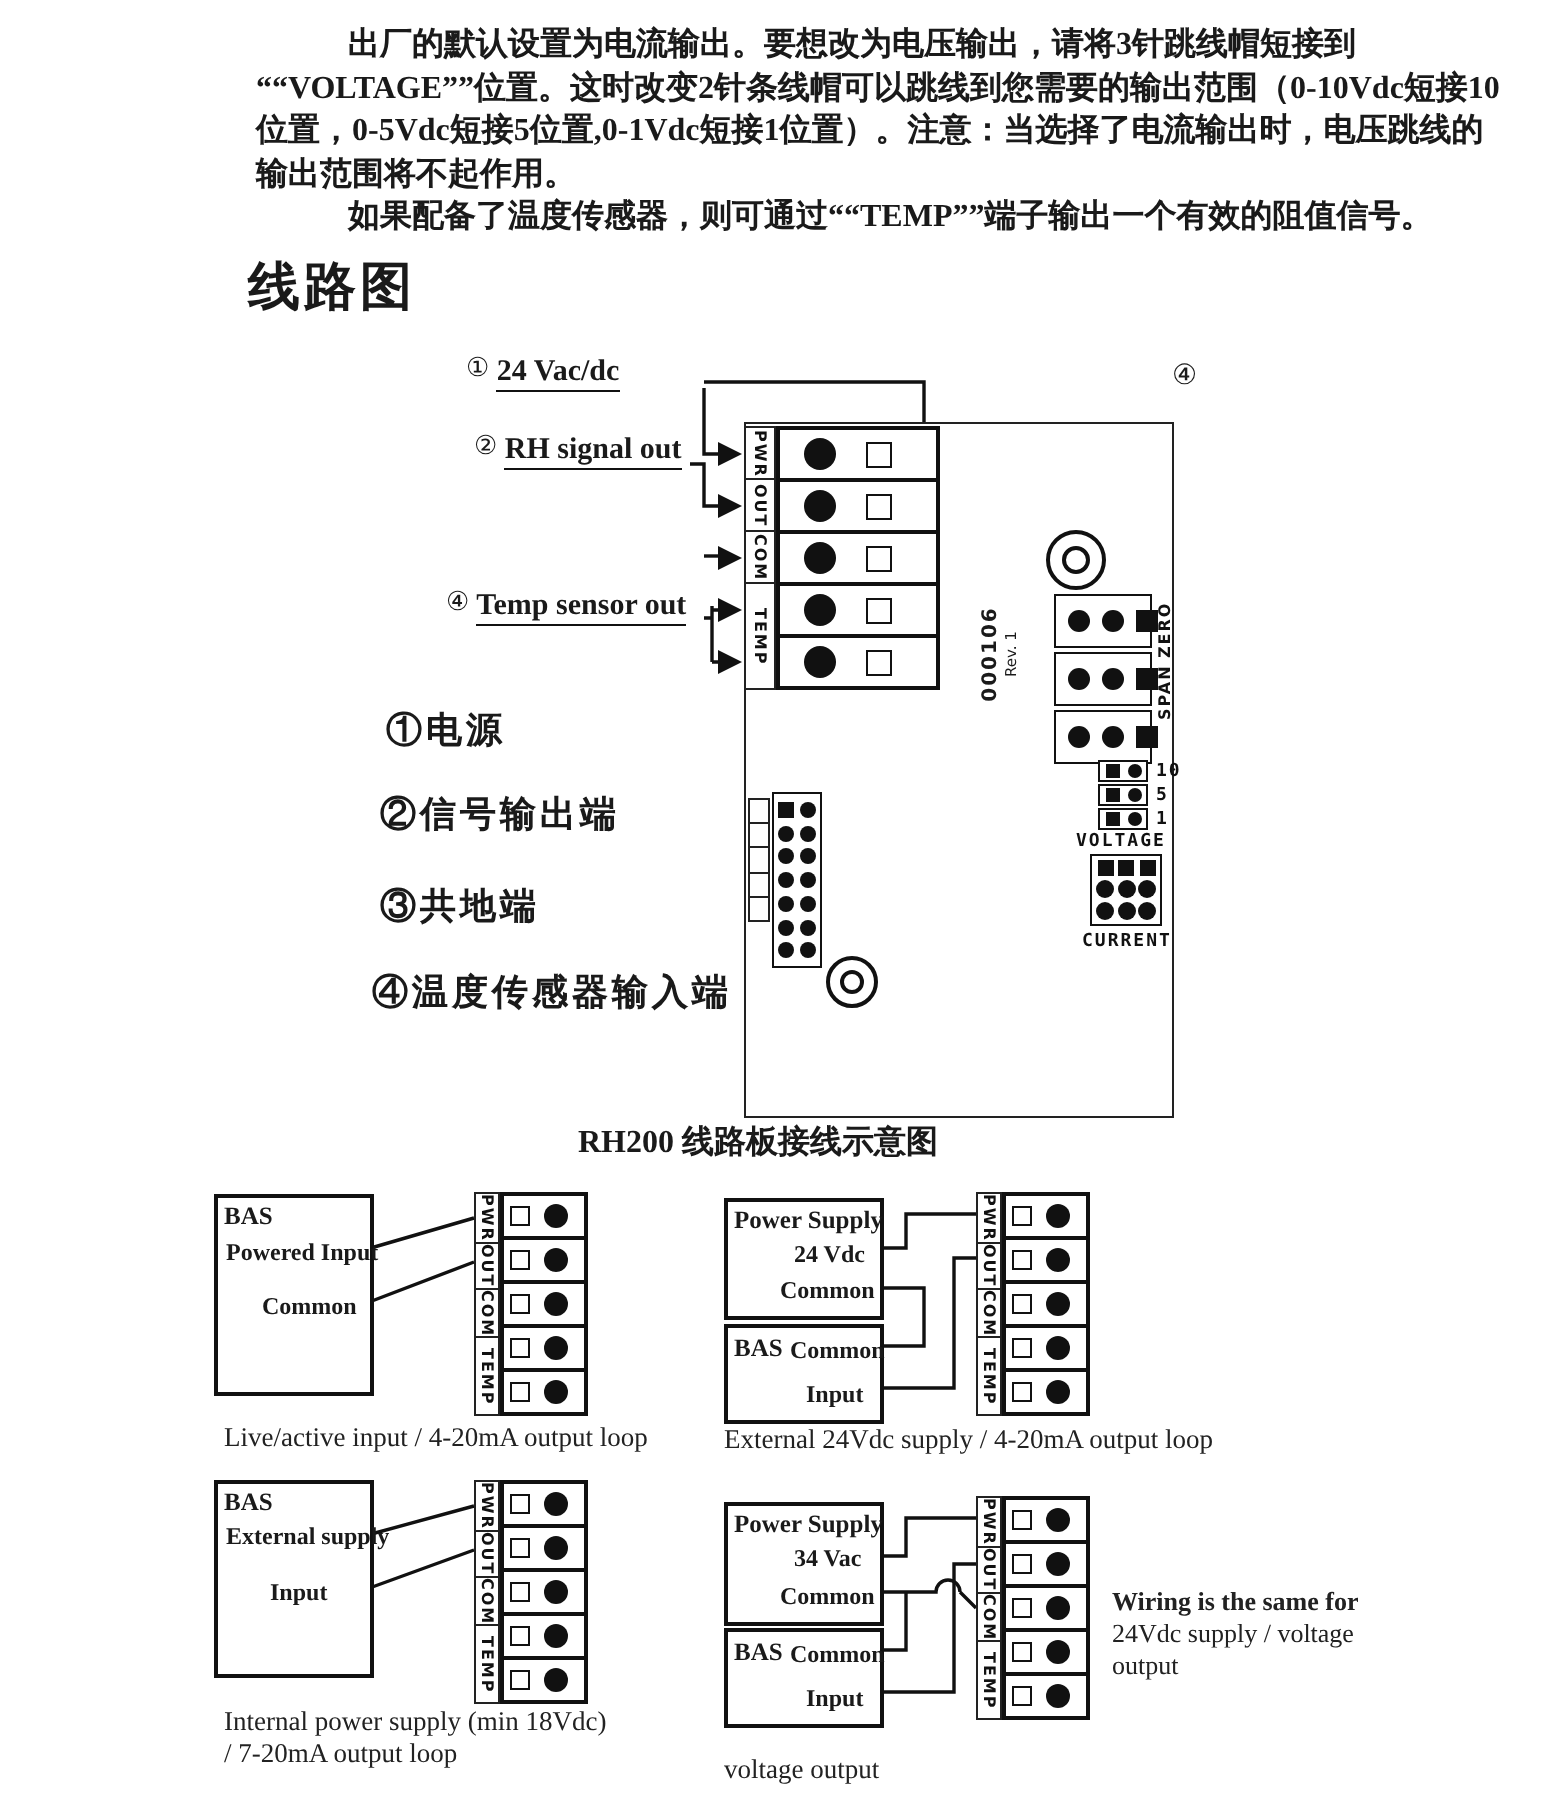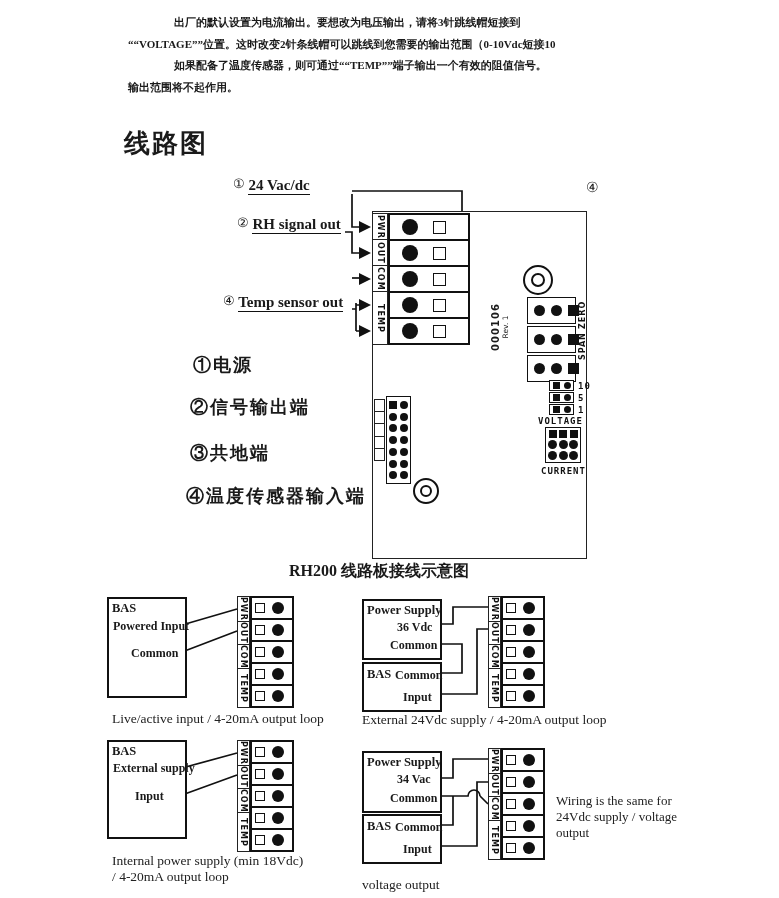--- a/index.html
+++ b/index.html
@@ -1,20 +1,20 @@
 <!DOCTYPE html>
 <html><head>
 <meta charset="utf-8">
 <style>
   html,body{margin:0;padding:0;background:#e8e8e8;}
   #page{position:relative;width:779px;height:898px;background:#ffffff;margin:0 auto;
         font-family:"Liberation Serif","DejaVu Serif",serif;color:#1a1a1a;overflow:hidden;}
   .abs{position:absolute;}
   
-  .intro-line{position:relative;white-space:nowrap;font-size:11px;line-height:21.5px;font-weight:600;}
+  .intro-line{position:relative;white-space:nowrap;font-size:16px;line-height:21.5px;font-weight:600;}
   .indent{padding-left:46px;}
   .h1{font-size:26px;font-weight:bold;letter-spacing:2px;}
   
   .callout{font-size:15px;font-weight:bold;white-space:nowrap;}
   .callout .cnum{font-size:13px;font-weight:normal;vertical-align:2px;}
   .ul{border-bottom:1.8px solid #111;padding-bottom:1px;}
   .legend-item{font-size:18px;font-weight:bold;white-space:nowrap;letter-spacing:2px;}
   
   .board{border:1.8px solid #222;background:#fff;}
   
@@ -71,22 +71,23 @@
       <polygon points="359,247 371,253 359,259"></polygon>
       <polygon points="359,273 371,279 359,285"></polygon>
       <polygon points="359,299 371,305 359,311"></polygon>
       <polygon points="359,325 371,331 359,337"></polygon>
     </g>
   </svg>
 
   <div class="abs" style="left:128px;top:12px;">
     <div class="intro-line indent">出厂的默认设置为电流输出。要想改为电压输出，请将3针跳线帽短接到</div>
     <div class="intro-line">““VOLTAGE””位置。这时改变2针条线帽可以跳线到您需要的输出范围（0-10Vdc短接10</div>
+    <div class="intro-line">位置，0-5Vdc短接5位置,0-1Vdc短接1位置）。注意：当选择了电流输出时，电压跳线的</div>
+    <div class="intro-line">输出范围将不起作用。</div>
     <div class="intro-line indent">如果配备了温度传感器，则可通过““TEMP””端子输出一个有效的阻值信号。</div>
-    <div class="intro-line">输出范围将不起作用。</div>
   </div>
 
   <div class="abs h1" style="left:124px;top:126px;">线路图</div>
 
   <div class="abs callout" style="left:233px;top:176px;">
     <span class="cnum">①</span>
     <span class="ul">24 Vac/dc</span>
   </div>
   <div class="abs callout" style="left:237px;top:215px;">
     <span class="cnum">②</span>
@@ -289,21 +290,21 @@
       </div>
     <div class="trow">
         <span class="wsq" style="width:10px;height:10px;margin-left:3px;"></span>
         <span class="dot" style="width:12px;height:12px;margin-left:7px;"></span>
       </div>
   </div>
   <div class="abs caption" style="left:112px;top:711px;">Live/active input / 4-20mA output loop</div>
 
   <div class="wbox" style="left:362px;top:599px;width:76px;height:57px;">
     <div class="btitle" style="left:3px;top:2px;">Power Supply</div>
-    <div class="btitle" style="left:33px;top:19px;font-size:12px;">36 Vdc</div>
+    <div class="btitle" style="left:33px;top:19px;font-size:12px;">24 Vdc</div>
     <div class="btitle" style="left:26px;top:37px;font-size:12px;">Common</div>
   </div>
   <div class="wbox" style="left:362px;top:662px;width:76px;height:46px;">
     <div class="btitle" style="left:3px;top:3px;">BAS</div>
     <div class="btitle" style="left:31px;top:4px;font-size:12px;">Common</div>
     <div class="btitle" style="left:39px;top:26px;font-size:12px;">Input</div>
   </div>
   <div class="strip" style="left:488px;top:596px;width:13px;height:112px;">
     <div class="scell" style="flex:1;">
         <span class="vtext">PWR</span>
@@ -377,21 +378,21 @@
     <div class="trow">
         <span class="wsq" style="width:10px;height:10px;margin-left:3px;"></span>
         <span class="dot" style="width:12px;height:12px;margin-left:7px;"></span>
       </div>
     <div class="trow">
         <span class="wsq" style="width:10px;height:10px;margin-left:3px;"></span>
         <span class="dot" style="width:12px;height:12px;margin-left:7px;"></span>
       </div>
   </div>
   <div class="abs caption" style="left:112px;top:853px;">Internal power supply (min 18Vdc)</div>
-  <div class="abs caption" style="left:112px;top:869px;">/ 4-20mA output loop</div>
+  <div class="abs caption" style="left:112px;top:869px;">/ 7-20mA output loop</div>
 
   <div class="wbox" style="left:362px;top:751px;width:76px;height:58px;">
     <div class="btitle" style="left:3px;top:2px;">Power Supply</div>
     <div class="btitle" style="left:33px;top:19px;font-size:12px;">34 Vac</div>
     <div class="btitle" style="left:26px;top:38px;font-size:12px;">Common</div>
   </div>
   <div class="wbox" style="left:362px;top:814px;width:76px;height:46px;">
     <div class="btitle" style="left:3px;top:3px;">BAS</div>
     <div class="btitle" style="left:31px;top:4px;font-size:12px;">Common</div>
     <div class="btitle" style="left:39px;top:26px;font-size:12px;">Input</div>
@@ -425,18 +426,18 @@
       </div>
     <div class="trow">
         <span class="wsq" style="width:10px;height:10px;margin-left:3px;"></span>
         <span class="dot" style="width:12px;height:12px;margin-left:7px;"></span>
       </div>
     <div class="trow">
         <span class="wsq" style="width:10px;height:10px;margin-left:3px;"></span>
         <span class="dot" style="width:12px;height:12px;margin-left:7px;"></span>
       </div>
   </div>
-  <div class="abs note-line" style="left:556px;top:793px;">Wiring is the same for</div>
+  <div class="abs note-line" style="left:556px;top:793px;font-weight:bold;">Wiring is the same for</div>
   <div class="abs note-line" style="left:556px;top:809px;">24Vdc supply / voltage</div>
   <div class="abs note-line" style="left:556px;top:825px;">output</div>
   <div class="abs caption" style="left:362px;top:877px;">voltage output</div>
 
 </div>
 
 </body></html>

